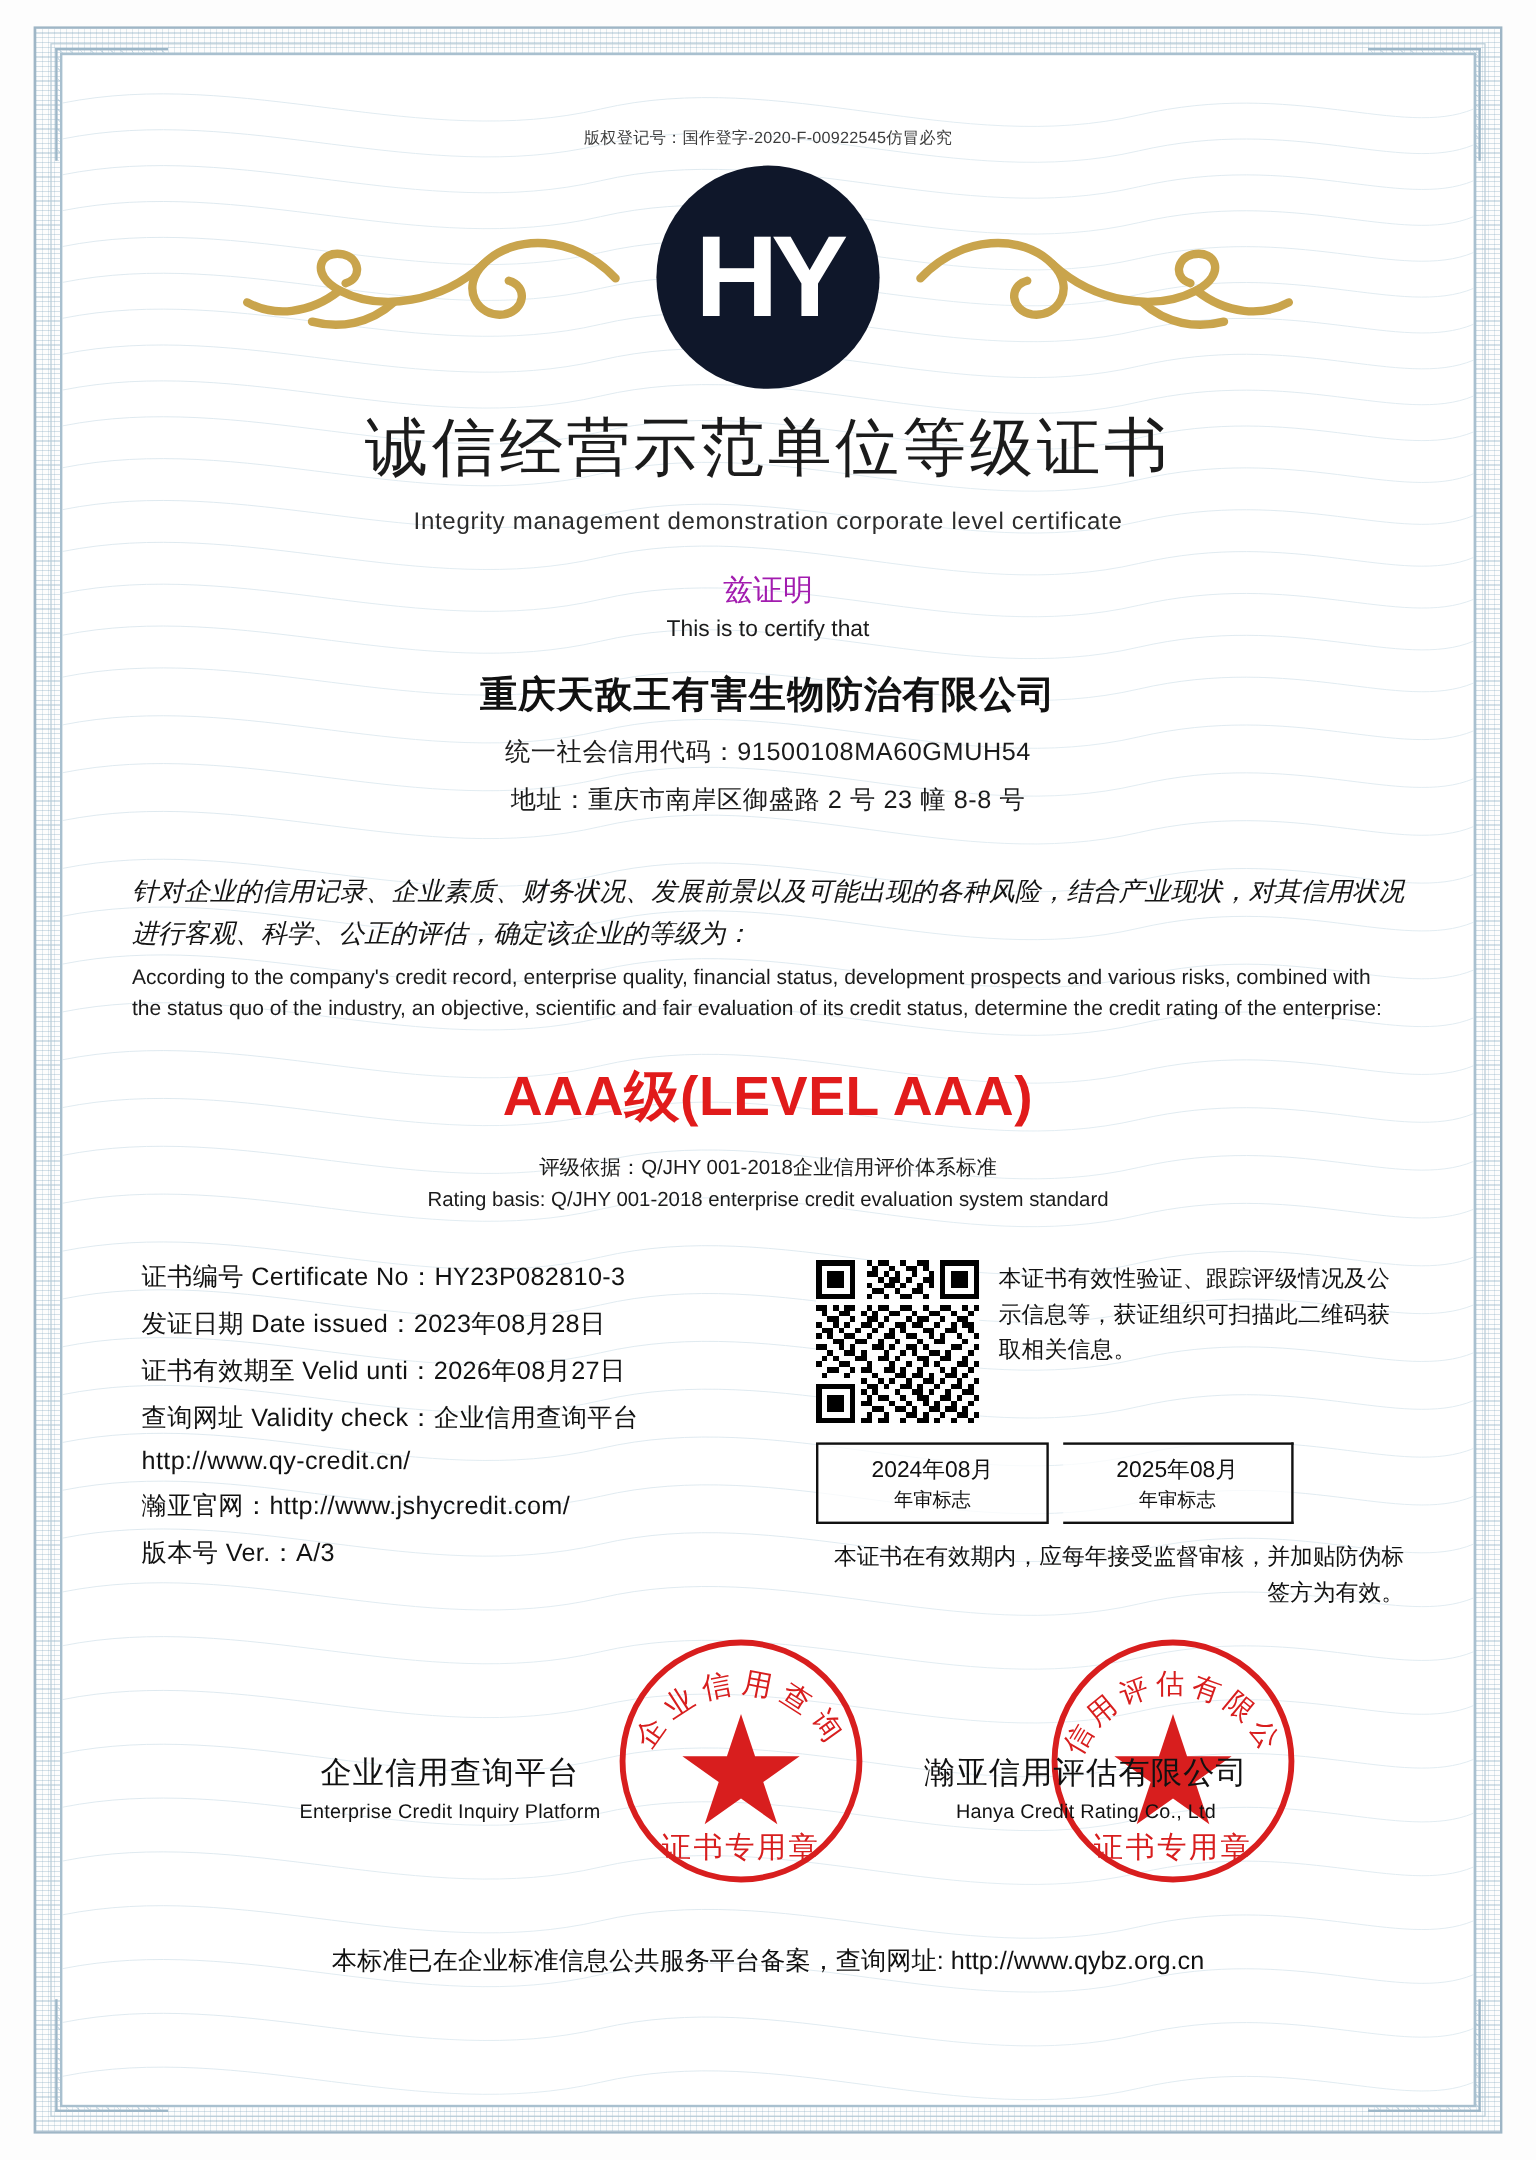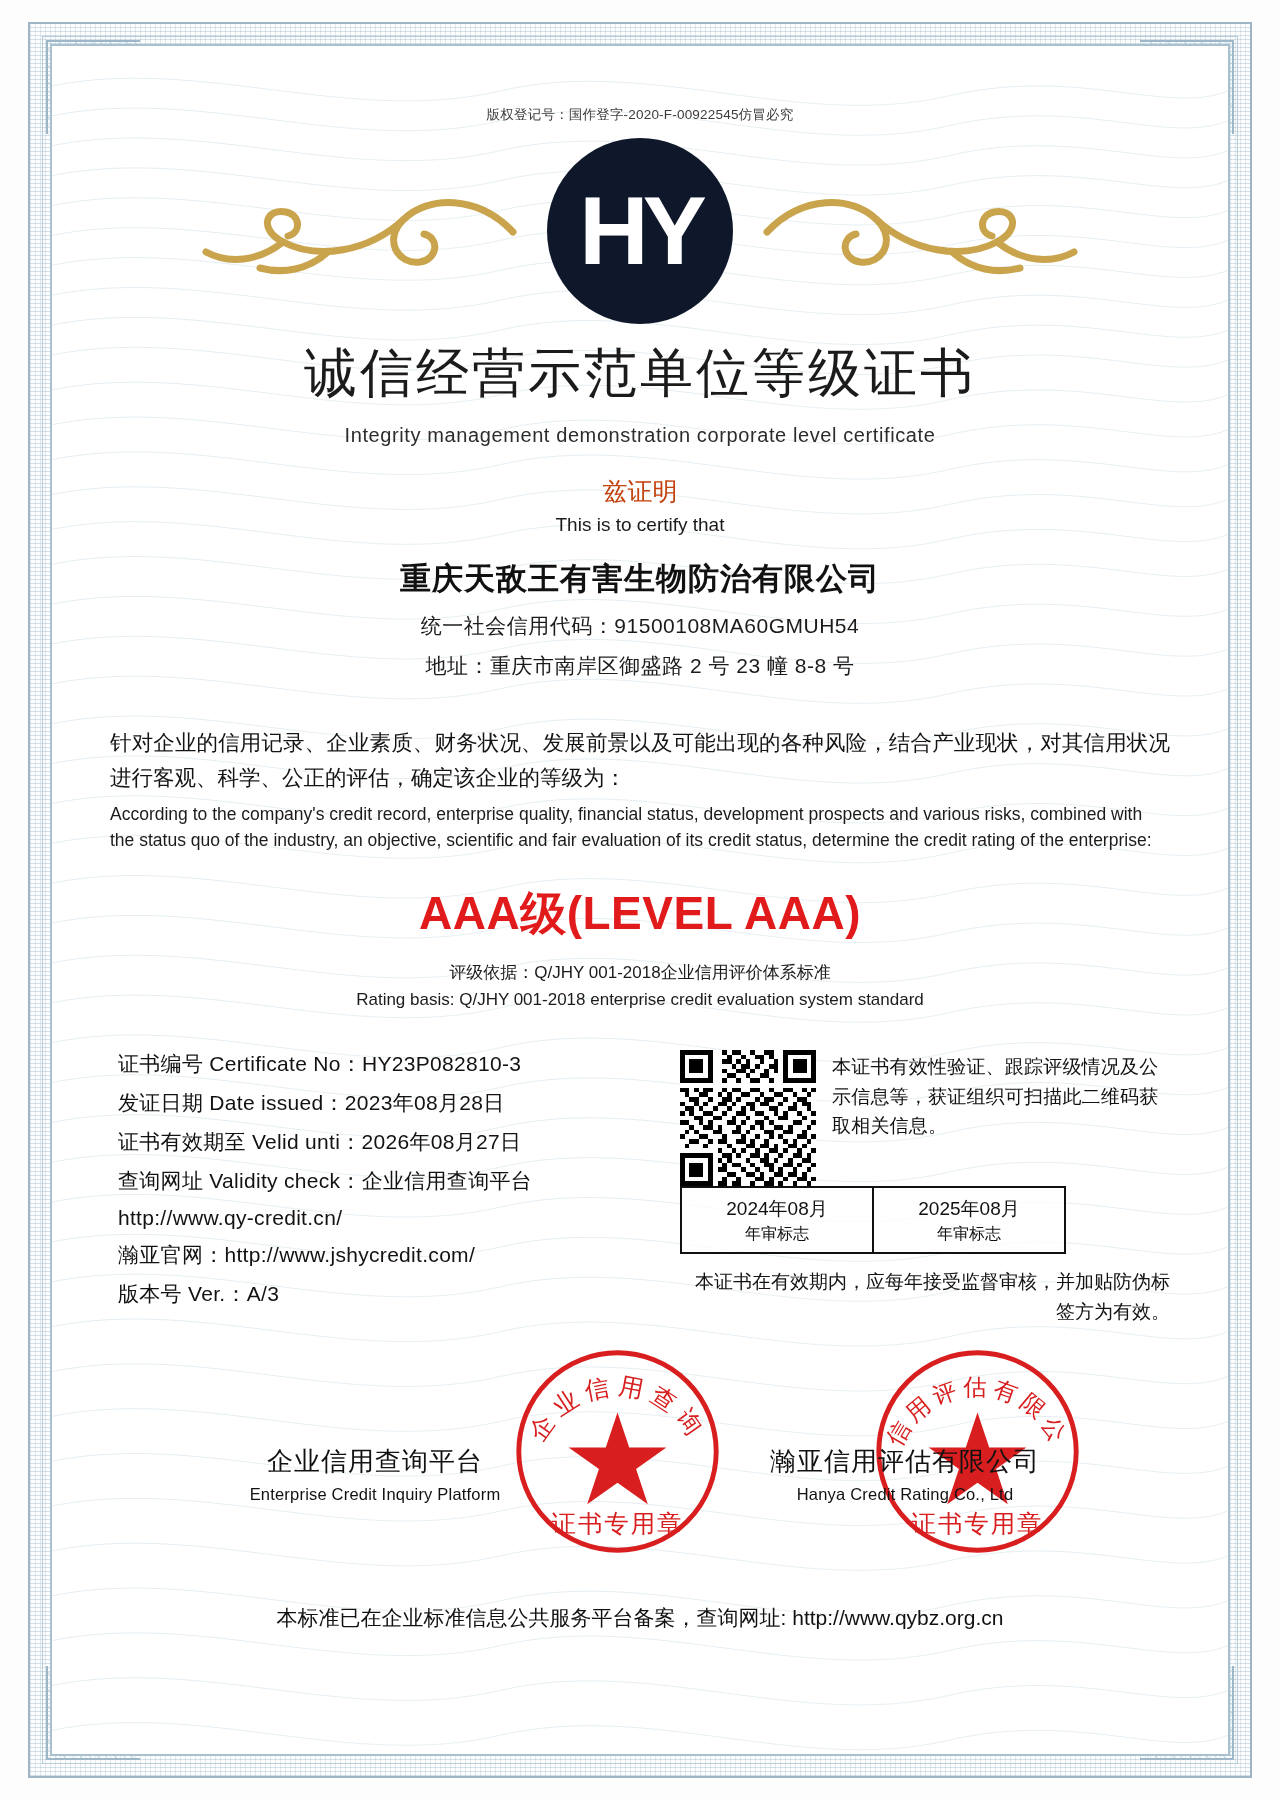--- a/index.html
+++ b/index.html
@@ -135,21 +135,21 @@
     color: #2c2c2c;
     letter-spacing: 0.6px;
     margin-top: 14px;
     position: relative;
     z-index: 3;
   }
 
   .certify-cn {
     text-align: center;
     font-size: 25px;
-    color: #c2410c;
+    color: #a21caf;
     margin-top: 28px;
     position: relative; z-index: 3;
   }
   .certify-en {
     text-align: center;
     font-size: 19px;
     color: #1b1b1b;
     margin-top: 6px;
     position: relative; z-index: 3;
   }
@@ -172,21 +172,21 @@
     position: relative; z-index: 3;
   }
 
   .body-cn {
     font-size: 21.5px;
     color: #141414;
     line-height: 1.65;
     margin-top: 46px;
     text-align: justify;
     text-indent: 0;
-    position: relative; z-index: 3;
+    position: relative; z-index: 3; font-style: italic;
   }
   .body-en {
     font-size: 17.5px;
     color: #1b1b1b;
     line-height: 1.5;
     margin-top: 4px;
     text-align: left;
     position: relative; z-index: 3;
   }
 
@@ -249,21 +249,22 @@
   }
   .qr-note {
     font-size: 19px;
     color: #121212;
     line-height: 1.55;
     letter-spacing: 0.2px;
     padding-top: 2px;
   }
   .annual-row {
     display: flex;
-    gap: 0;
+    margin-top: 16px;
+    gap: 12px;
     text-align: center;
   }
   .annual-box {
     width: 190px;
     height: 64px;
     border: 2px solid #111111;
     display: flex;
     flex-direction: column;
     align-items: center;
     justify-content: center;

